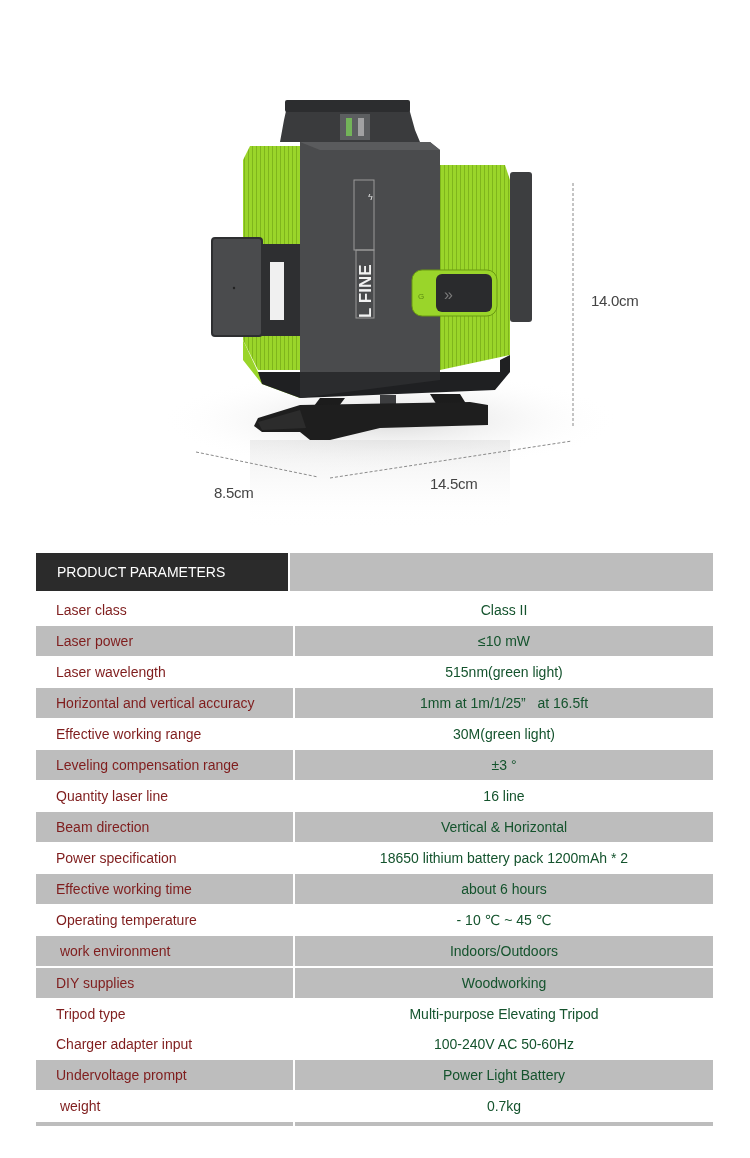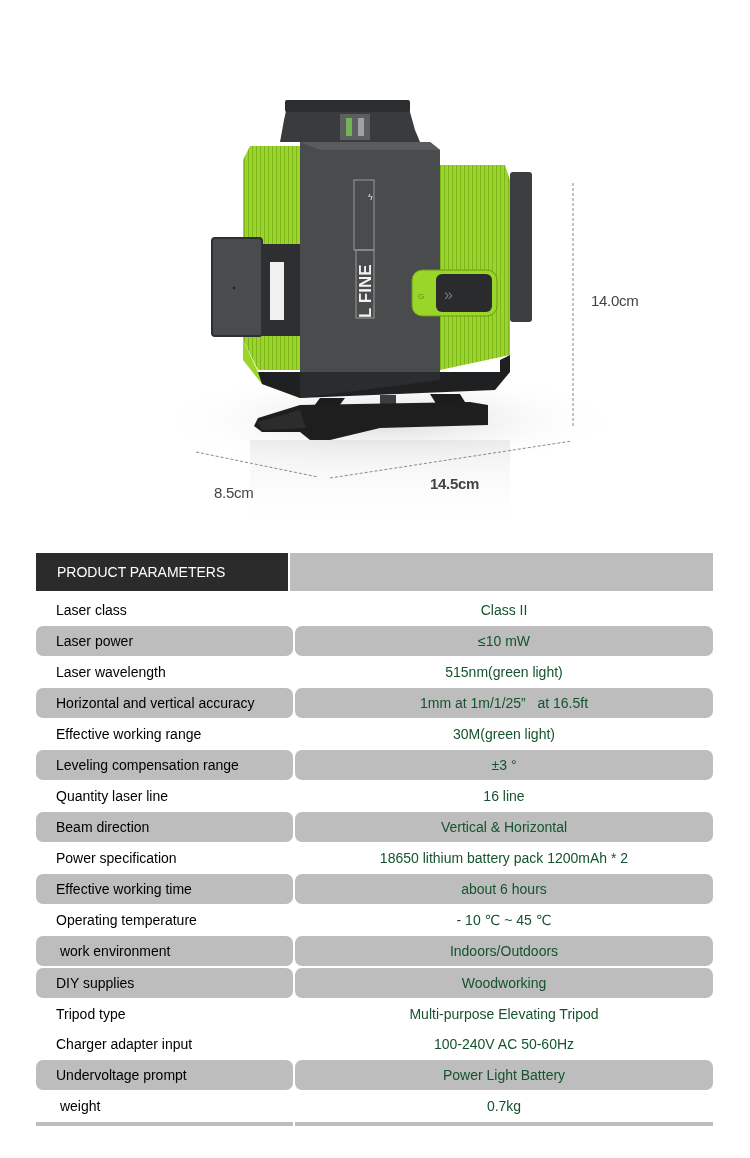--- a/index.html
+++ b/index.html
@@ -5,35 +5,35 @@
   html, body { margin:0; padding:0; background:#ffffff; }
   body { width:750px; height:1158px; position:relative; overflow:hidden;
          font-family:"Liberation Sans", "DejaVu Sans", sans-serif; color:#1a1a1a; }
 
   
   .hero { position:absolute; left:0; top:0; width:750px; height:545px; }
   .hero svg { position:absolute; left:0; top:0; }
   .dim-label { position:absolute; font-size:15px; color:#444; letter-spacing:-0.3px; }
   .dim-height { left:591px; top:292px; }
   .dim-depth  { left:214px; top:484px; }
-  .dim-width  { left:430px; top:475px;font-weight:bold; }
+  .dim-width  { left:430px; top:475px; }
 
   
   .table { position:absolute; left:36px; top:553px; width:677px; }
   .header-row { display:flex; height:38px; }
   .header-left { width:252px; background:#2b2b2b; color:#ffffff; font-size:14px;
                  display:flex; align-items:center; padding-left:21px; box-sizing:border-box; }
   .header-right { flex:1; margin-left:2px; background:#bdbdbd; }
   .rows { margin-top:4px; }
   .row { display:flex; height:30px; align-items:stretch; }
   .cell-label { width:257px; box-sizing:border-box; padding-left:20px; display:flex; align-items:center;
-                font-size:14px; color:#000000; }
+                font-size:14px; color:#7f1d1d; }
   .cell-value { flex:1; margin-left:2px; display:flex; align-items:center; justify-content:center;
                 font-size:14px; color:#14532d; }
-  .row.shaded .cell-label, .row.shaded .cell-value { background:#bdbdbd;border-radius:7px; }
+  .row.shaded .cell-label, .row.shaded .cell-value { background:#bdbdbd; }
   .row.shaded { padding-top:1px; padding-bottom:1px; }
   .end-strip { display:flex; height:4px; margin-top:1px; }
   .end-strip .l { width:257px; background:#bdbdbd; }
   .end-strip .r { flex:1; margin-left:2px; background:#bdbdbd; }
 </style>
 </head>
 <body>
 
 <div class="hero">
   <svg width="750" height="545" viewBox="0 0 750 545">

